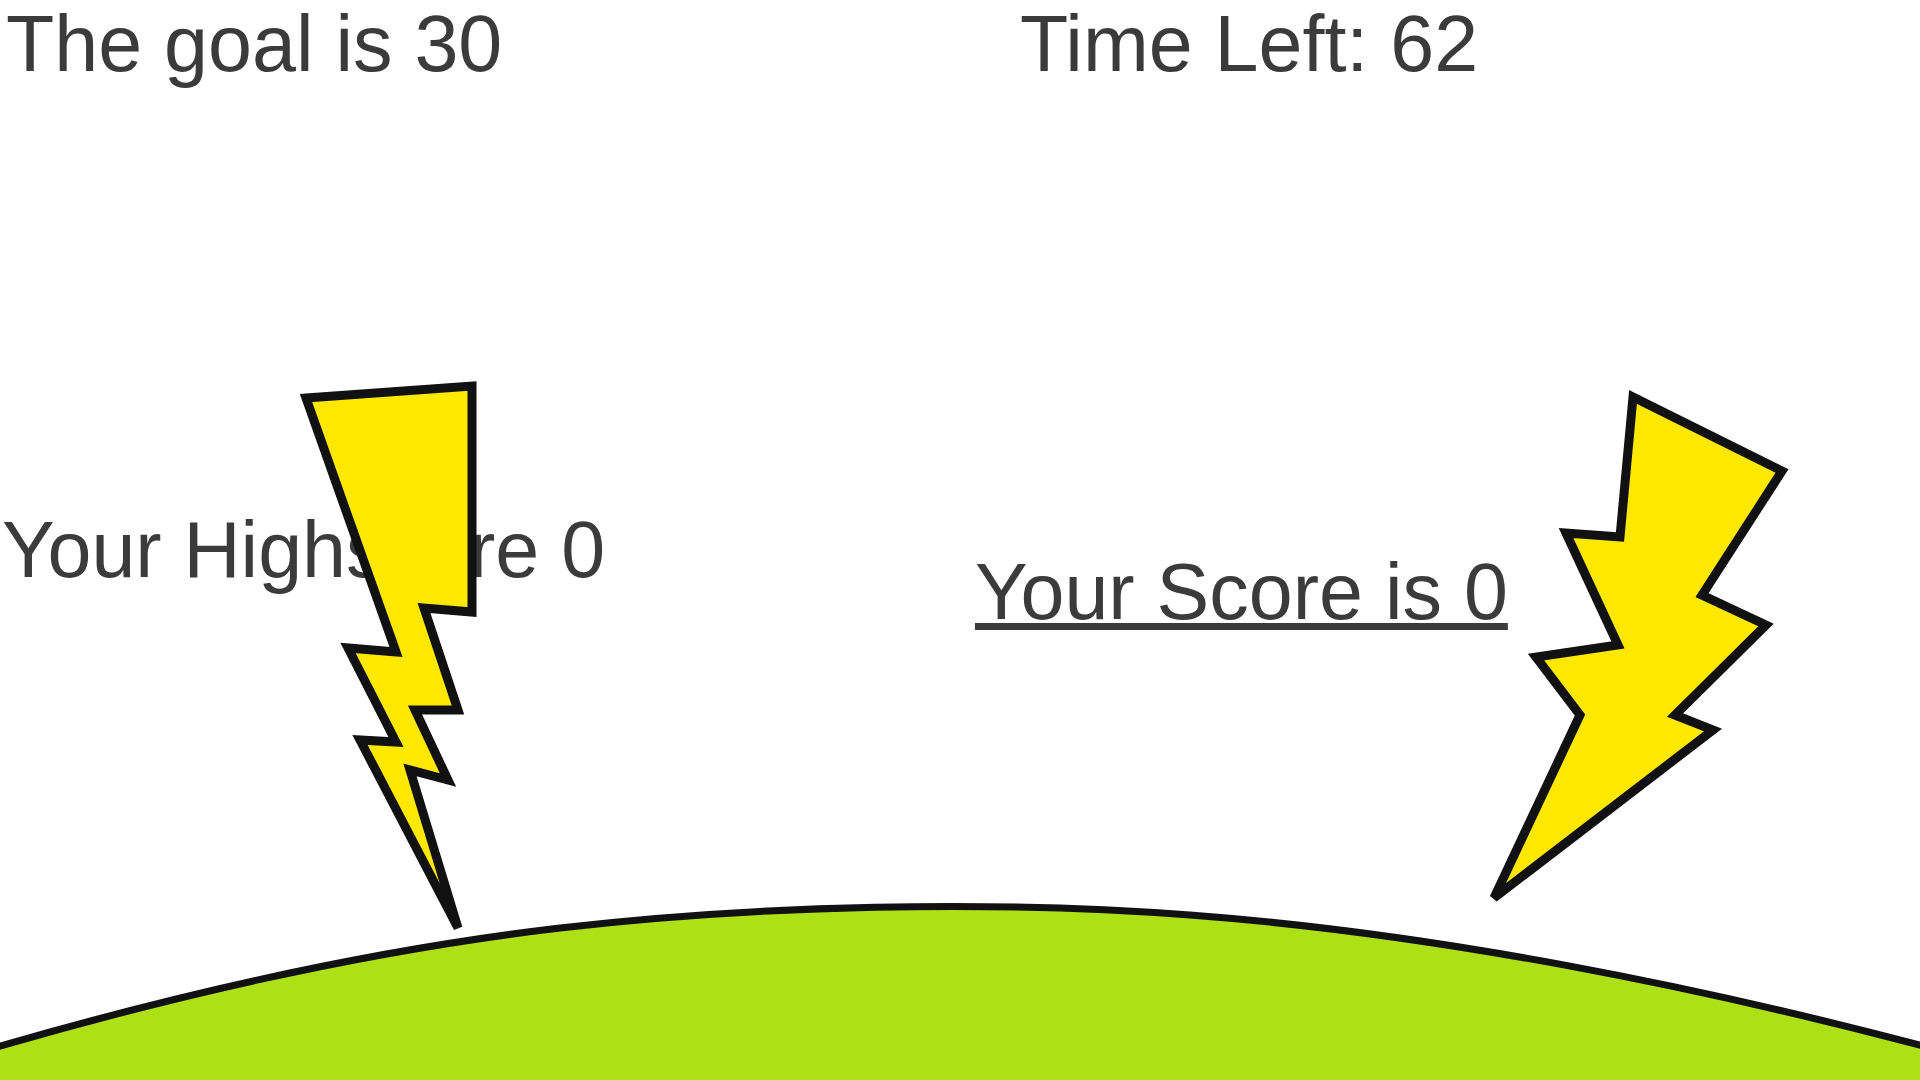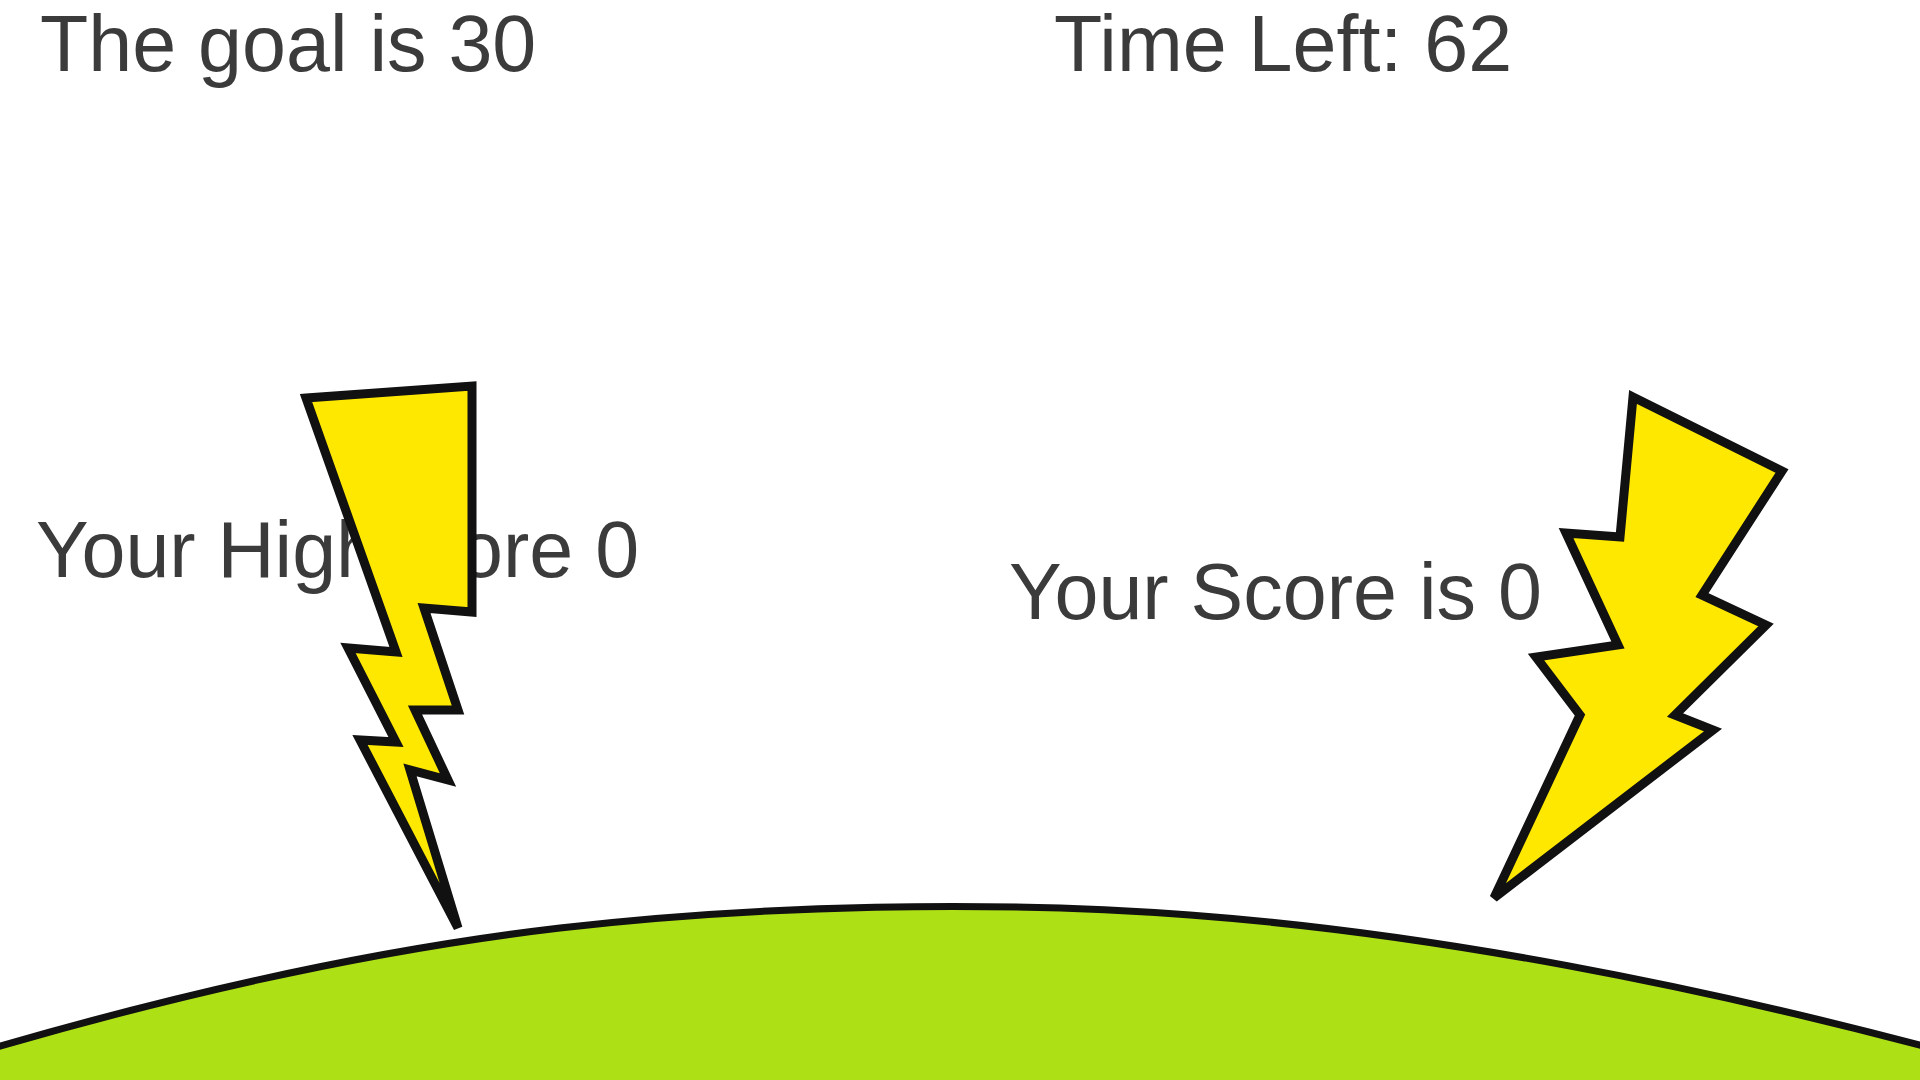--- a/index.html
+++ b/index.html
@@ -53,21 +53,20 @@
   }
 
   
   .hud {
     position: absolute;
     color: #3b3b3b;
     font-family: "Liberation Sans", sans-serif;
     font-weight: 400;
     white-space: nowrap;
     letter-spacing: 0px;
-    margin-left: 34px;
   }
 
   #goal-text {
     left: 6px;
     top: 4px;
     font-size: 79px;
     line-height: 1;
     z-index: 3;
   }
   #time-text {
@@ -85,20 +84,21 @@
     
     z-index: 1;
   }
   #score-text {
     left: 975px;
     top: 552px;
     font-size: 79px;
     line-height: 1;
     
     z-index: 3;
+    text-decoration: underline;
   }
 </style>
 </head>
 <body>
 
 <div id="stage">
 
   <svg class="ground-layer" viewBox="0 0 1920 1080" preserveAspectRatio="none" xmlns="http://www.w3.org/2000/svg">
     <path d="M -40 1090
              L -40 1058

